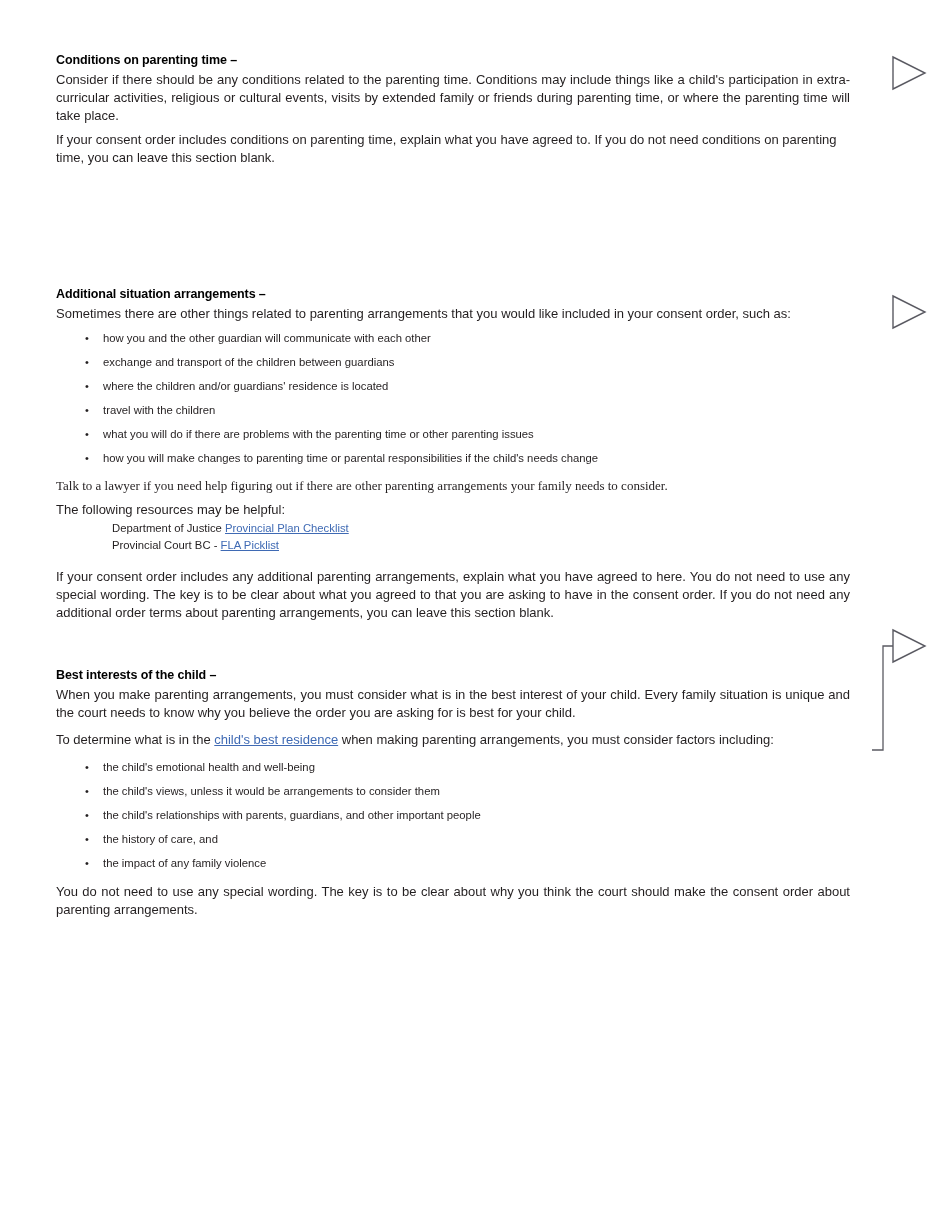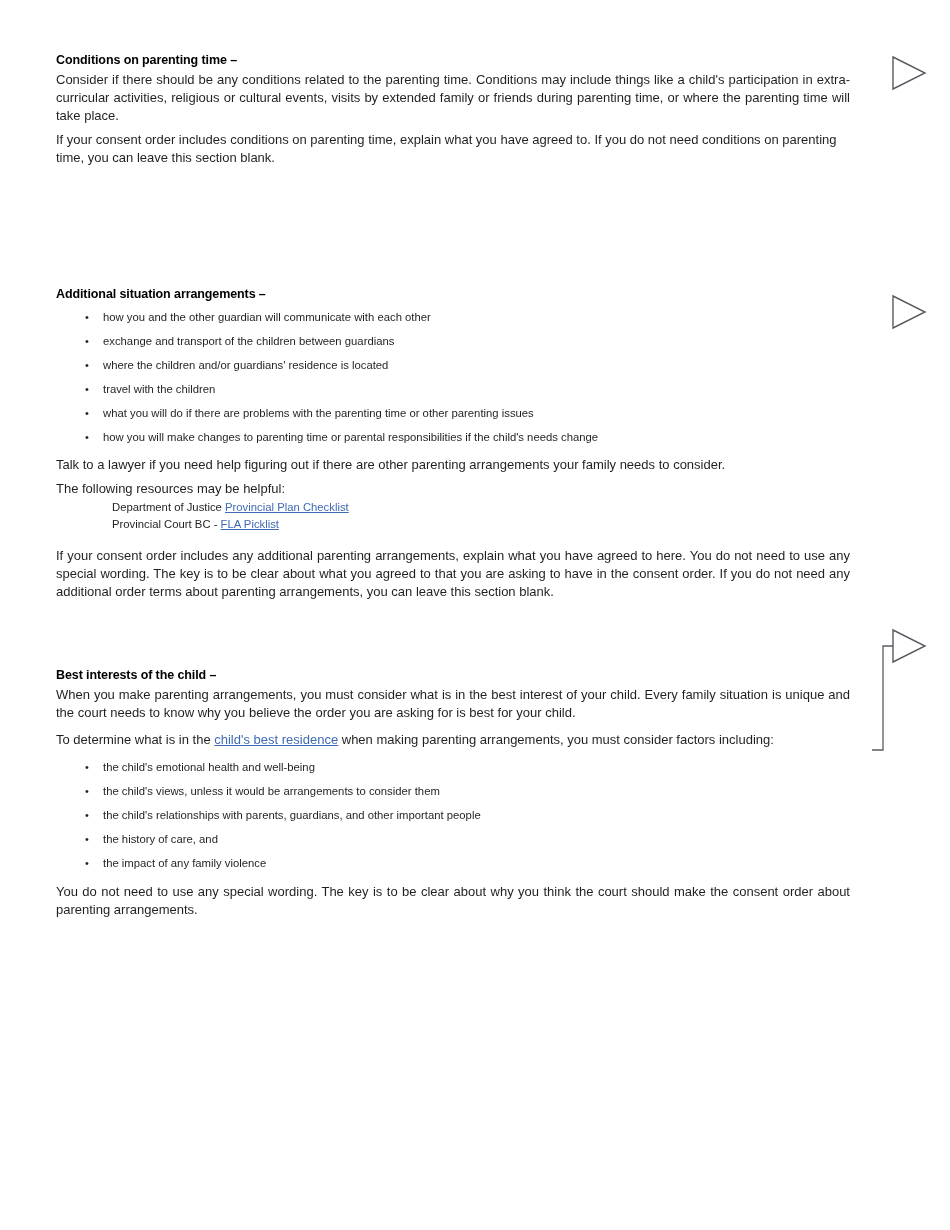--- a/index.html
+++ b/index.html
@@ -105,20 +105,21 @@
 <div class="page">
 
   <div class="col" style="top:52px;">
     <h2 class="section-heading">Conditions on parenting time –</h2>
     <p class="body">Consider if there should be any conditions related to the parenting time. Conditions may include things like a child's participation in extra-curricular activities, religious or cultural events, visits by extended family or friends during parenting time, or where the parenting time will take place.</p>
     <p class="body ragged last">If your consent order includes conditions on parenting time, explain what you have agreed to. If you do not need conditions on parenting time, you can leave this section blank.</p>
   </div>
 
   <div class="col" style="top:286px;">
     <h2 class="section-heading">Additional situation arrangements –</h2>
+    <p class="body ragged">Sometimes there are other things related to parenting arrangements that you would like included in your consent order, such as:</p>
 
     <ul class="bullets">
       <li>
         <span class="bullet-dot">•</span>
         <span>how you and the other guardian will communicate with each other</span>
       </li>
       <li>
         <span class="bullet-dot">•</span>
         <span>exchange and transport of the children between guardians</span>
       </li>
@@ -133,21 +134,21 @@
       <li>
         <span class="bullet-dot">•</span>
         <span>what you will do if there are problems with the parenting time or other parenting issues</span>
       </li>
       <li>
         <span class="bullet-dot">•</span>
         <span>how you will make changes to parenting time or parental responsibilities if the child's needs change</span>
       </li>
     </ul>
 
-    <p class="body ragged" style="margin-top:10px;">Talk to a lawyer if you need help figuring out if there are other parenting arrangements your family needs to consider.</p>
+    <p class="body ragged" style="margin-top:10px;font-family:Liberation Serif, serif;">Talk to a lawyer if you need help figuring out if there are other parenting arrangements your family needs to consider.</p>
 
     <p class="body ragged" style="margin-bottom:0;">The following resources may be helpful:</p>
 
     <ul class="resource-list">
       <li>
         <span>Department of Justice </span><a class="doclink" href="#">Provincial Plan Checklist</a>
       </li>
       <li>
         <span>Provincial Court BC - </span><a class="doclink" href="#">FLA Picklist</a>
       </li>

